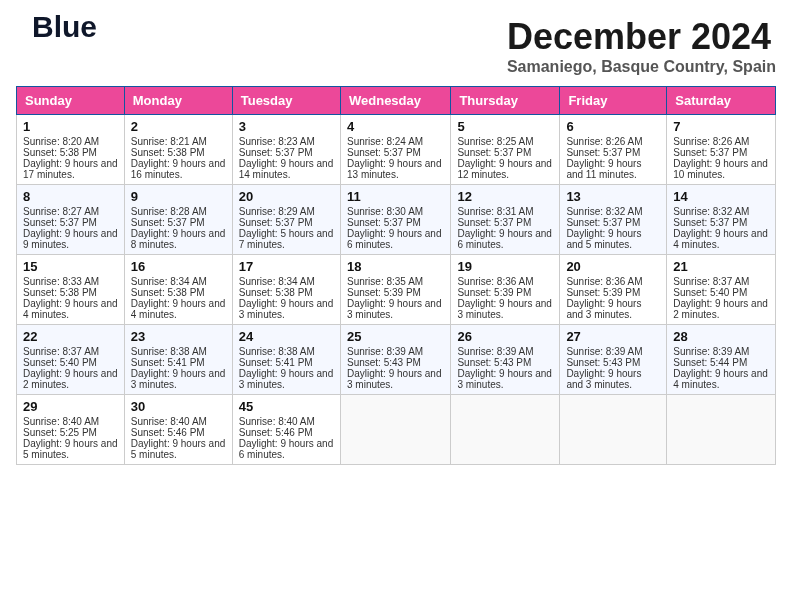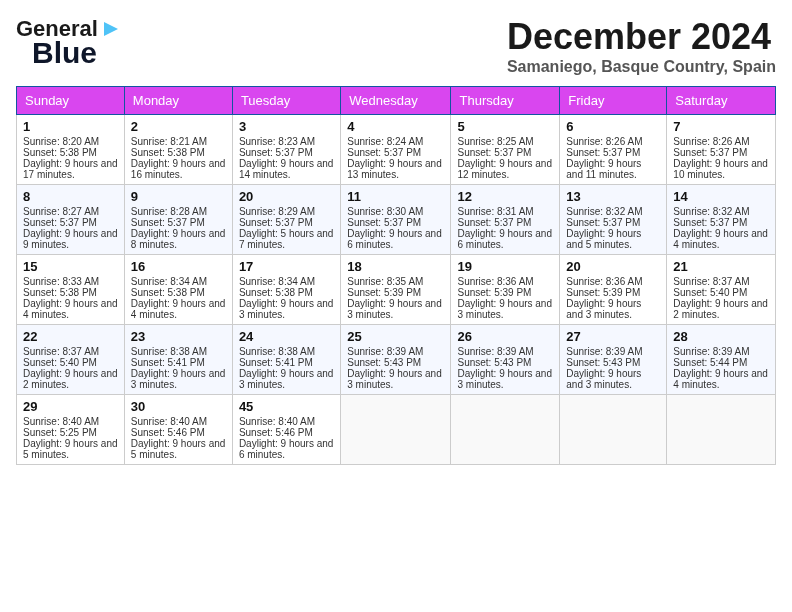--- a/index.html
+++ b/index.html
@@ -32,24 +32,24 @@
       font-size: 16px;
       color: #555;
       font-weight: bold;
     }
     .calendar {
       width: 100%;
       border-collapse: collapse;
       border: 1px solid #ccc;
     }
     .calendar th {
-      background-color: #d946ef;
+      background-color: #ec4899;
       color: #fff;
       font-size: 13px;
-      font-weight: normal;
+      font-weight: bold;
       text-align: left;
       padding: 6px 8px;
       border: 1px solid #1255a0;
     }
     .calendar td {
       vertical-align: top;
       padding: 4px 6px;
       border: 1px solid #ccc;
       font-size: 10px;
       color: #333;
@@ -69,26 +69,20 @@
     }
     .empty-cell {
       background: #f9f9f9 !important;
     }
   </style>
 </head>
 <body>
 
 <div class="header-section">
   <div class="logo">
-    <div style="display:flex;align-items:center;">
-      <span style="font-size:22px;font-weight:bold;color:#1a1a1a;">General</span>
-      <svg width="22" height="22" viewBox="0 0 22 22" style="margin-left:2px;">
-        <polygon points="4,4 18,11 4,18" fill="#4fc3f7"></polygon>
-      </svg>
-    </div>
     <span style="font-size:30px;font-weight:bold;color:#0f172a;margin-top:-6px;margin-left:16px;">Blue</span>
   </div>
   <div class="title-section">
     <div class="main-title">December 2024</div>
     <div class="subtitle">Samaniego, Basque Country, Spain</div>
   </div>
 </div>
 
 <table class="calendar">
   <thead>

